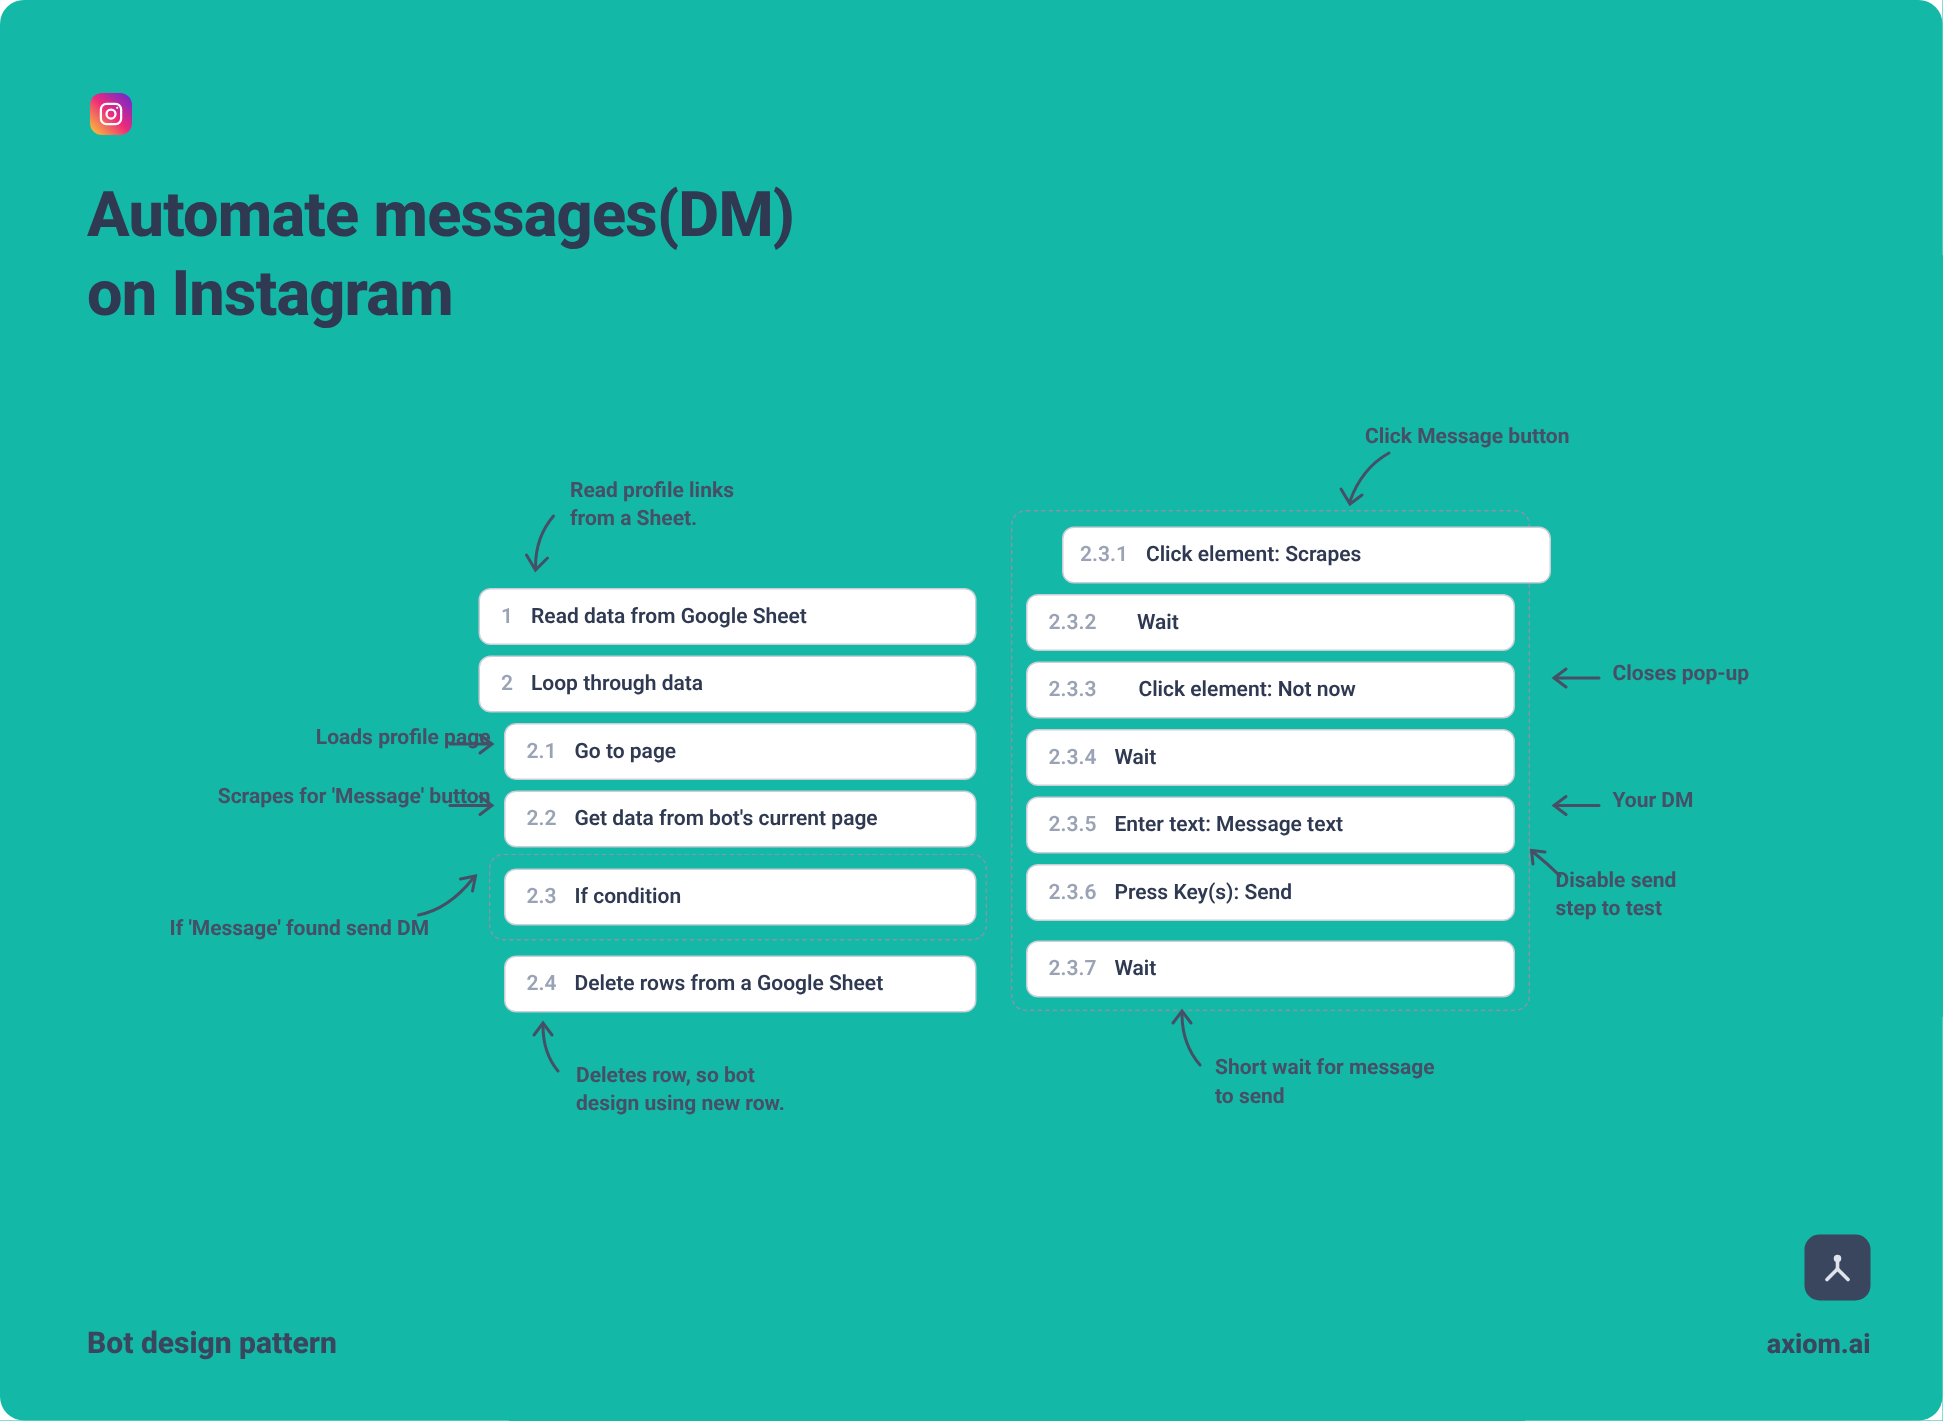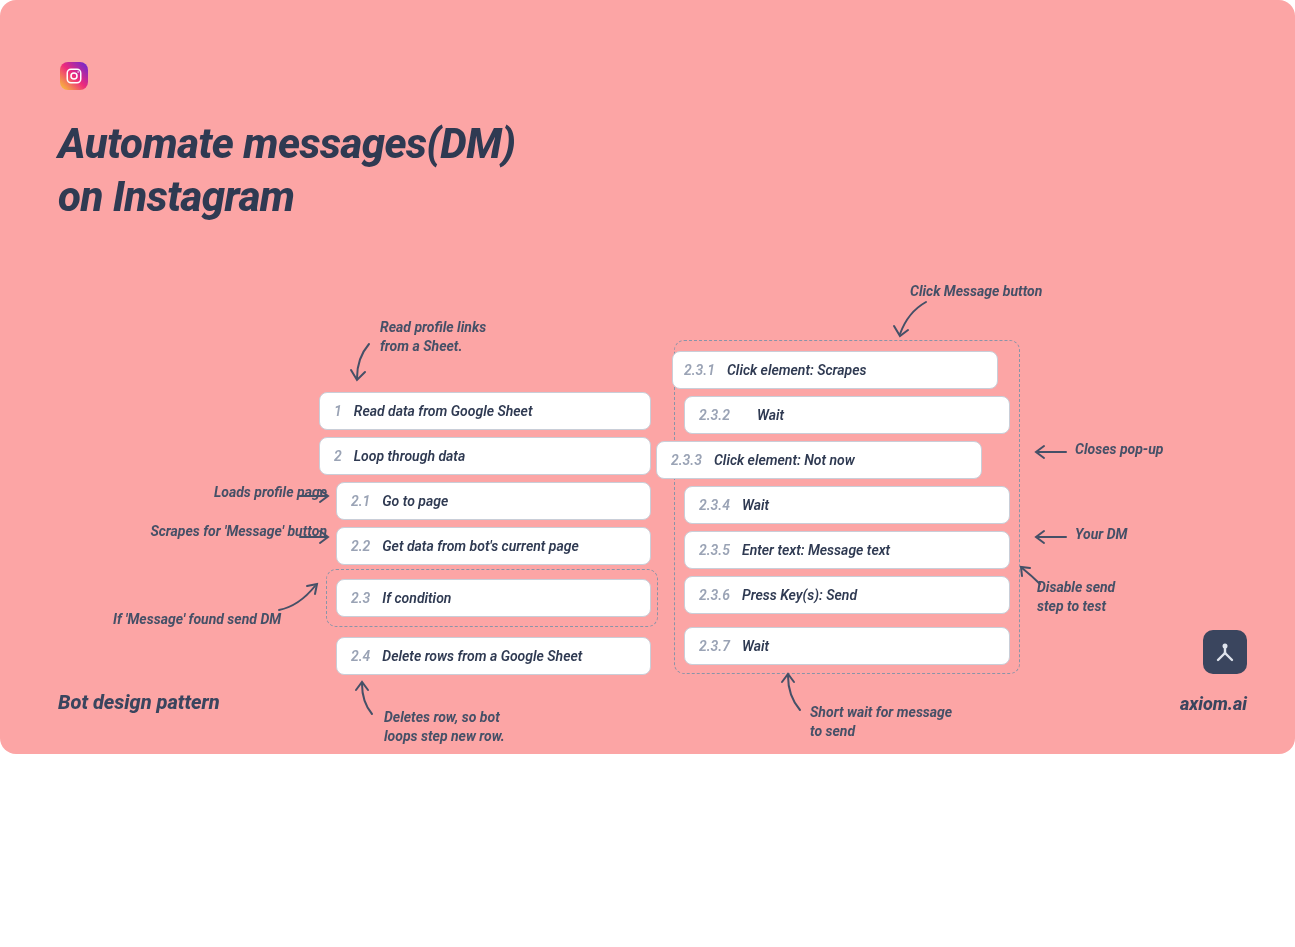--- a/index.html
+++ b/index.html
@@ -6,24 +6,23 @@
   body {
     background: #fff;
     font-family: -apple-system, BlinkMacSystemFont, "Segoe UI", Roboto, "Helvetica Neue", Arial, sans-serif;
     width: 1295px;
     height: 947px;
     overflow: hidden;
   }
   .canvas {
     position: relative;
     width: 1295px;
-    height: 754px;
-    background: #fca5a5;
+    height: 947px;
+    background: #14b8a6;
     border-radius: 16px;
-    font-style: italic;
   }
   
   .ig-icon {
     position: absolute;
     left: 60px;
     top: 62px;
     width: 28px;
     height: 28px;
     border-radius: 8px;
     background: linear-gradient(45deg, #f9ce34 0%, #ee2a7b 50%, #6228d7 100%);
@@ -149,29 +148,29 @@
   </div>
   <div class="step" style="left:336px; top:579px; width:315px;">
     <span class="num">2.3</span>
     <span>If condition</span>
   </div>
   <div class="step" style="left:336px; top:637px; width:315px;">
     <span class="num">2.4</span>
     <span>Delete rows from a Google Sheet</span>
   </div>
 
-  <div class="step" style="left:672px; top:351px; width:326px;padding-left:11px;">
+  <div class="step" style="left:708px; top:351px; width:326px;padding-left:11px;">
     <span class="num">2.3.1</span>
     <span>Click element: Scrapes</span>
   </div>
   <div class="step" style="left:684px; top:396px; width:326px;gap:15px;">
     <span class="num">2.3.2</span>
     <span>Wait</span>
   </div>
-  <div class="step" style="left:656px; top:441px; width:326px;">
+  <div class="step" style="left:684px; top:441px; width:326px;gap:16px;">
     <span class="num">2.3.3</span>
     <span>Click element: Not now</span>
   </div>
   <div class="step" style="left:684px; top:486px; width:326px;">
     <span class="num">2.3.4</span>
     <span>Wait</span>
   </div>
   <div class="step" style="left:684px; top:531px; width:326px;">
     <span class="num">2.3.5</span>
     <span>Enter text: Message text</span>
@@ -197,21 +196,21 @@
   <div class="annotation" style="left:113px; top:610px;">If 'Message' found send DM</div>
 
   <div class="annotation" style="left:1075px; top:440px;">Closes pop-up</div>
 
   <div class="annotation" style="left:1075px; top:525px;">Your DM</div>
 
   <div class="annotation" style="left:1037px; top:578px; white-space:pre-line;">Disable send
 step to test</div>
 
   <div class="annotation" style="left:384px; top:708px; white-space:pre-line;">Deletes row, so bot
-loops step new row.</div>
+design using new row.</div>
 
   <div class="annotation" style="left:810px; top:703px; white-space:pre-line;">Short wait for message
 to send</div>
 
   <svg class="arrow-svg" style="left:345px; top:340px;" width="40" height="50">
     <path d="M 24 4 Q 12 18 12 38"></path>
     <path d="M 6 30 L 12 40 L 20 32"></path>
   </svg>
 
   <svg class="arrow-svg" style="left:890px; top:298px;" width="50" height="50">

